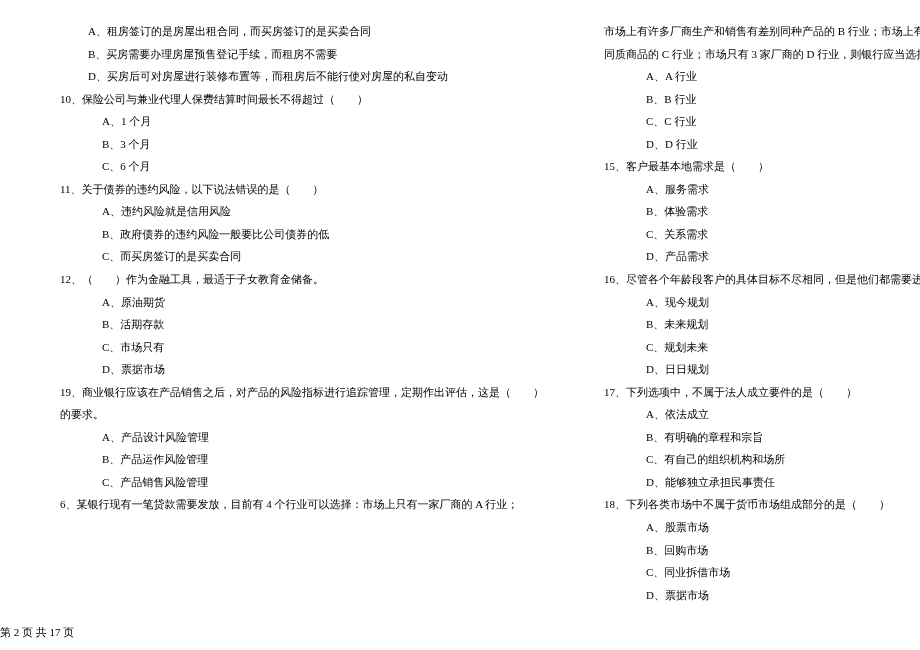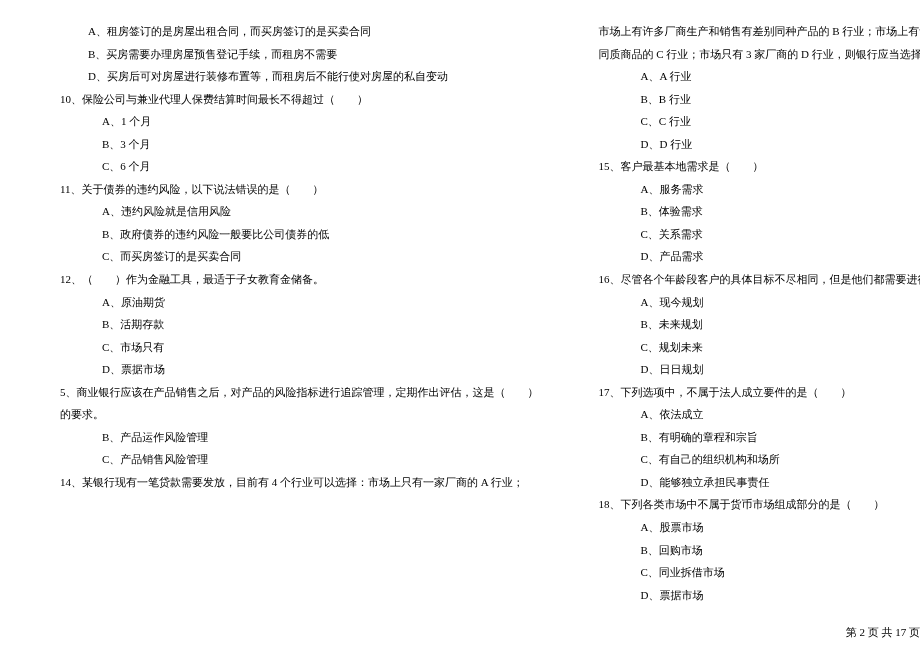--- a/index.html
+++ b/index.html
@@ -39,21 +39,21 @@
       padding-left: 42px;
     }
     .q-line {
       padding-left: 0;
     }
     .footer {
       position: absolute;
       bottom: 10px;
       left: 0;
       right: 0;
-      text-align: right;
+      text-align: left;
       font-size: 11px;
     }
   </style>
 </head>
 <body>
 
 <div class="columns">
   <div class="column">
     <div class="line indent-1">A、租房签订的是房屋出租合同，而买房签订的是买卖合同</div>
     <div class="line indent-1">B、买房需要办理房屋预售登记手续，而租房不需要</div>
@@ -64,25 +64,26 @@
     <div class="line indent-2">C、6 个月</div>
     <div class="line q-line">11、关于债券的违约风险，以下说法错误的是（　　）</div>
     <div class="line indent-2">A、违约风险就是信用风险</div>
     <div class="line indent-2">B、政府债券的违约风险一般要比公司债券的低</div>
     <div class="line indent-2">C、而买房签订的是买卖合同</div>
     <div class="line q-line">12、（　　）作为金融工具，最适于子女教育金储备。</div>
     <div class="line indent-2">A、原油期货</div>
     <div class="line indent-2">B、活期存款</div>
     <div class="line indent-2">C、市场只有</div>
     <div class="line indent-2">D、票据市场</div>
-    <div class="line q-line">5、商业银行应该在产品销售之后，对产品的风险指标进行追踪管理，定期作出评估，这是（　　）</div>
+    <div class="line q-line">19、商业银行应该在产品销售之后，对产品的风险指标进行追踪管理，定期作出评估，这是（　　）</div>
     <div class="line q-line">的要求。</div>
+    <div class="line indent-2">A、产品设计风险管理</div>
     <div class="line indent-2">B、产品运作风险管理</div>
     <div class="line indent-2">C、产品销售风险管理</div>
-    <div class="line q-line">14、某银行现有一笔贷款需要发放，目前有 4 个行业可以选择：市场上只有一家厂商的 A 行业；</div>
+    <div class="line q-line">6、某银行现有一笔贷款需要发放，目前有 4 个行业可以选择：市场上只有一家厂商的 A 行业；</div>
   </div>
 
   <div class="column">
     <div class="line q-line">市场上有许多厂商生产和销售有差别同种产品的 B 行业；市场上有许多厂商生产和销售无差异</div>
     <div class="line q-line">同质商品的 C 行业；市场只有 3 家厂商的 D 行业，则银行应当选择（　　）</div>
     <div class="line indent-2">A、A 行业</div>
     <div class="line indent-2">B、B 行业</div>
     <div class="line indent-2">C、C 行业</div>
     <div class="line indent-2">D、D 行业</div>
     <div class="line q-line">15、客户最基本地需求是（　　）</div>

